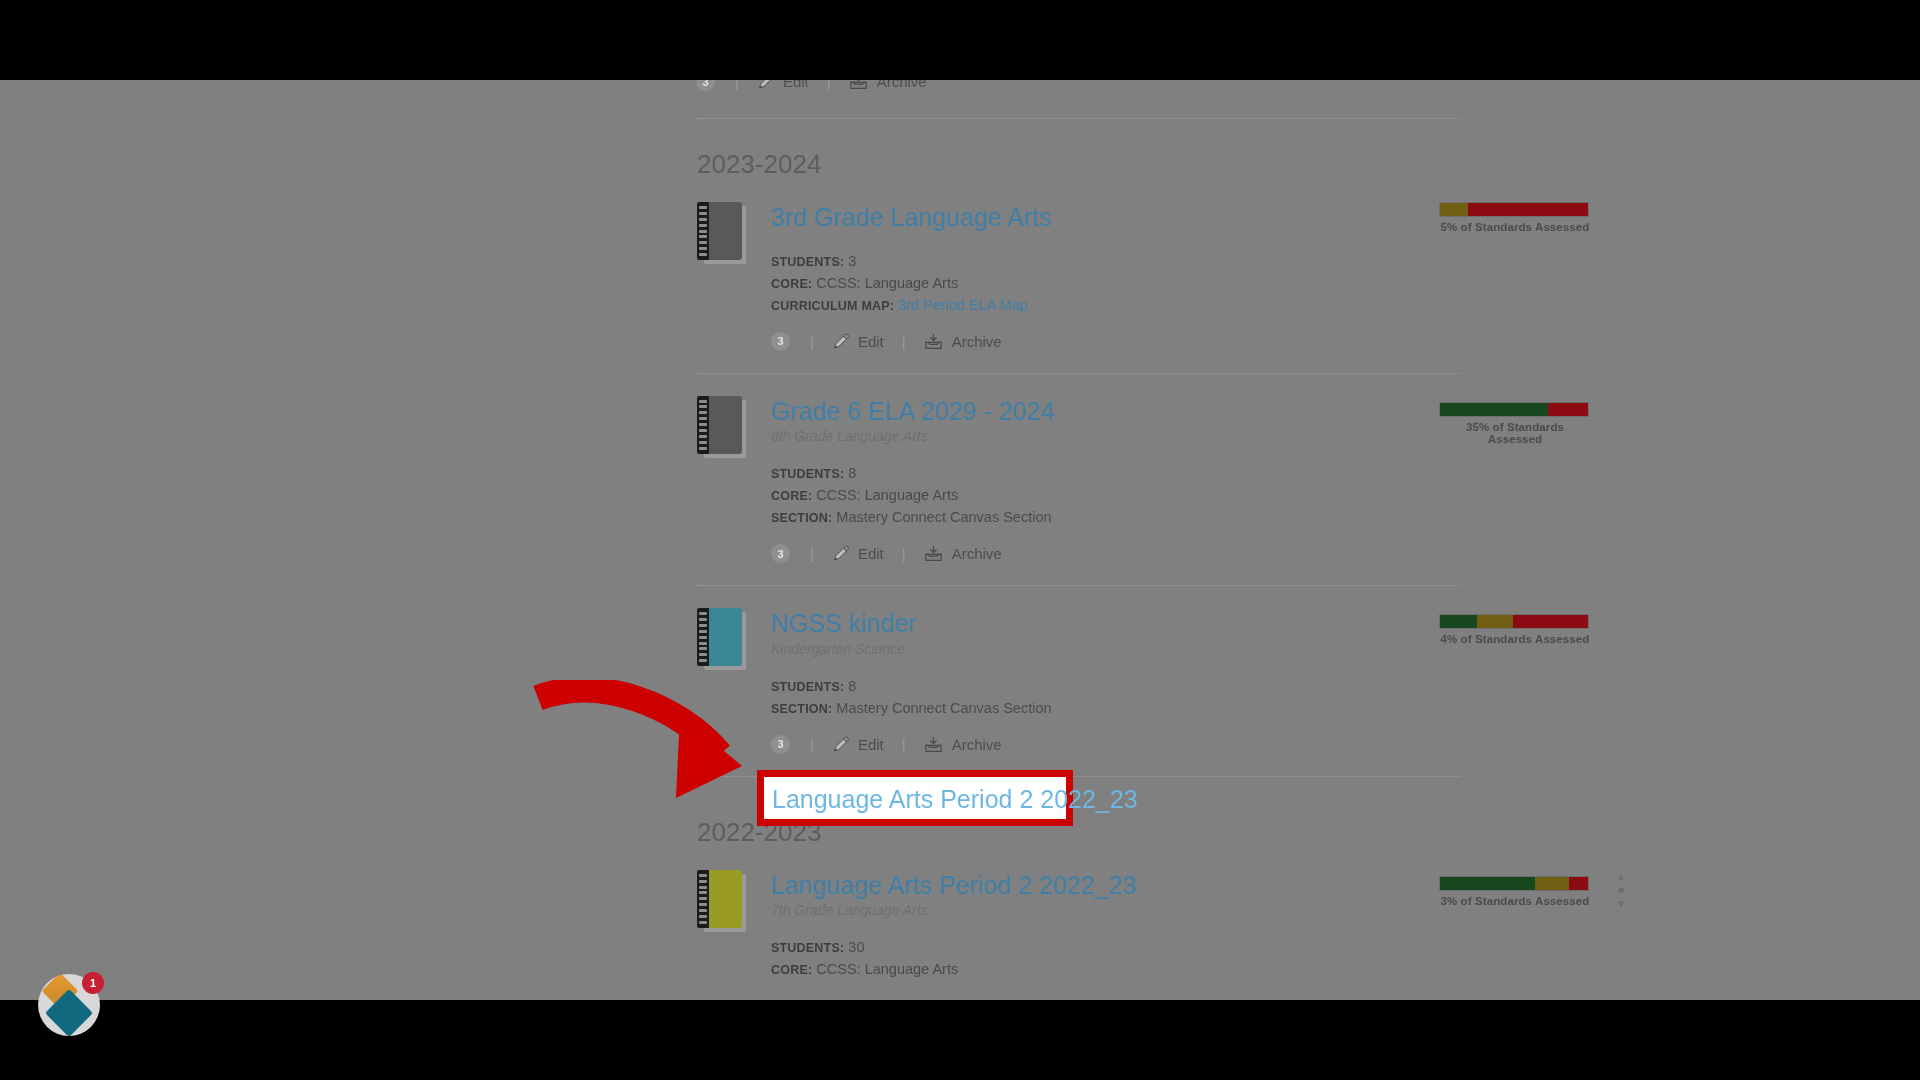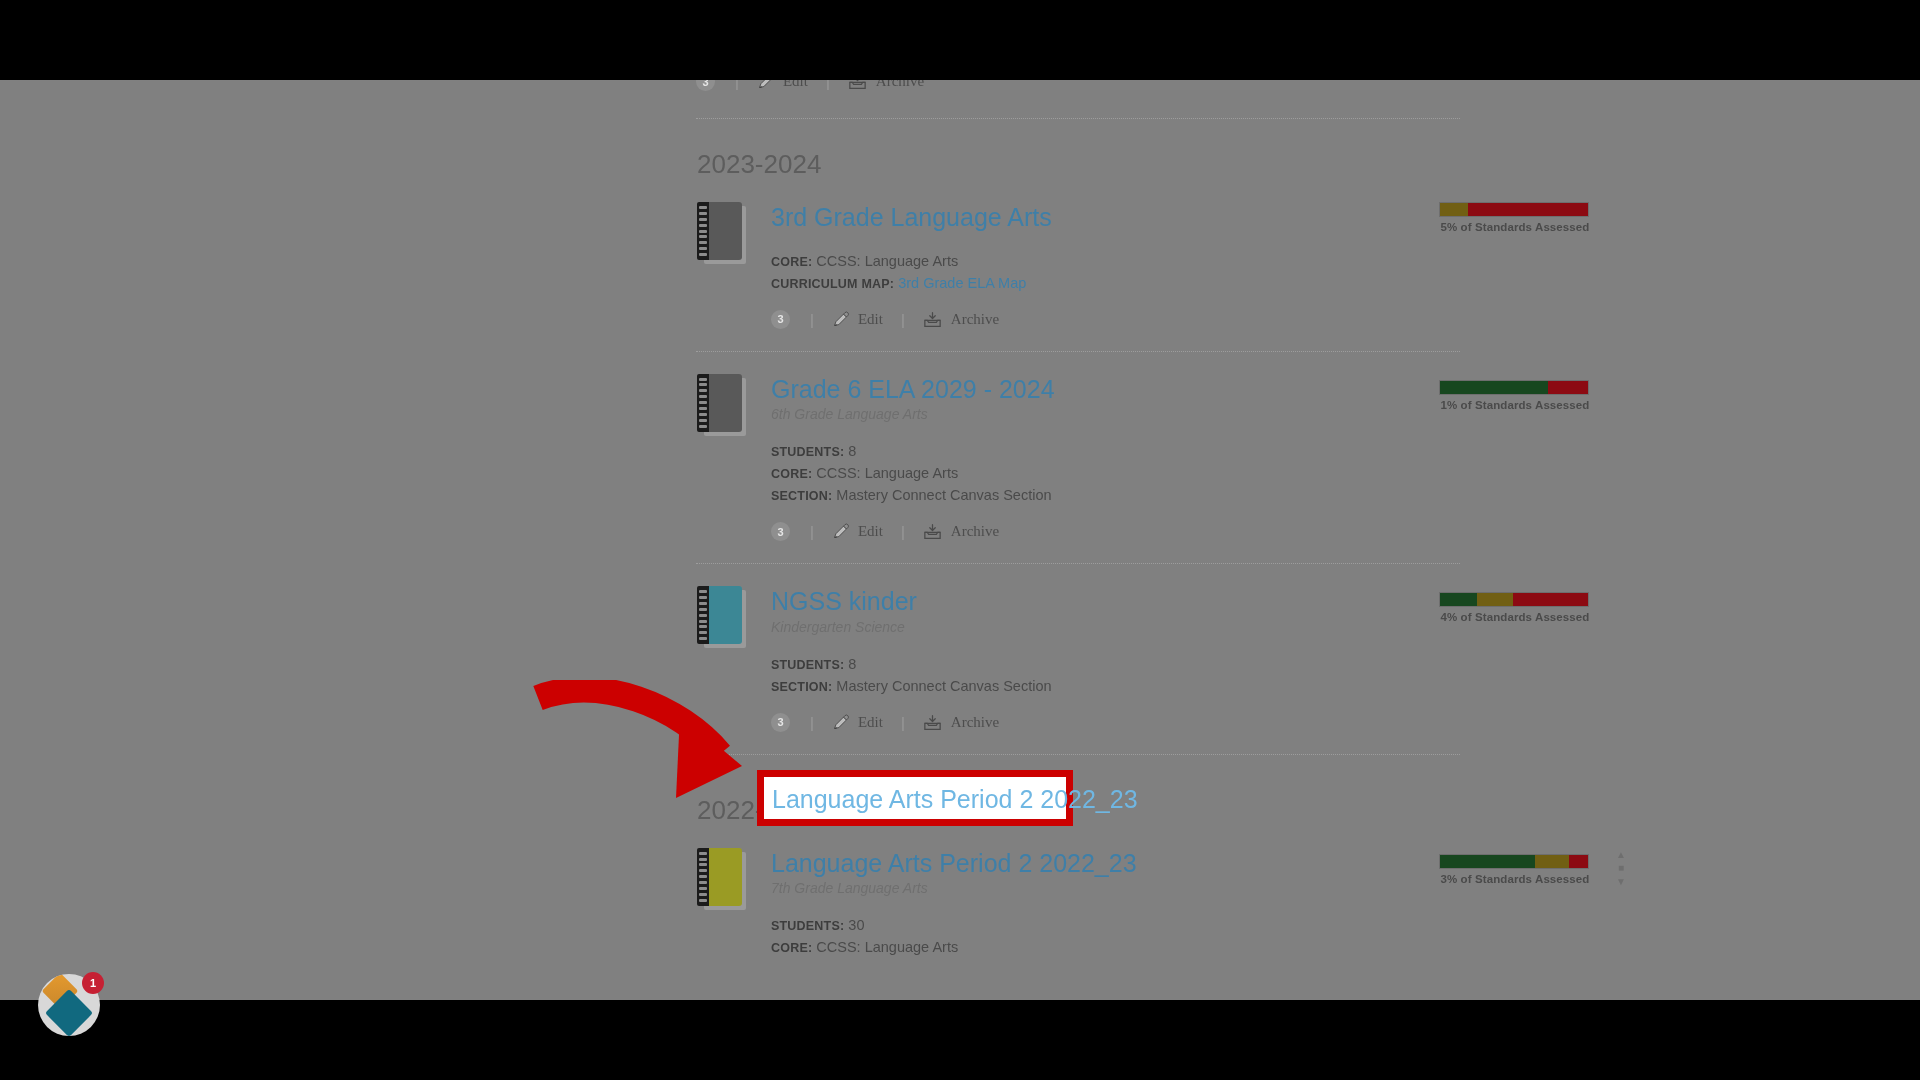--- a/index.html
+++ b/index.html
@@ -113,21 +113,21 @@
   .badge-count {
     width: 19px; height: 19px; border-radius: 50%;
     background: #8f8f8f; color: #e6e6e6;
     font-size: 11px; font-weight: bold;
     display: flex; align-items: center; justify-content: center;
     margin-right: 2px;
   }
   .sep { color: #9a9a9a; margin: 0 18px; font-size: 15px; }
   .act { display: flex; align-items: center; cursor: pointer; }
   .act svg { margin-right: 9px; display: block; }
-  .act span { line-height: 1; font-family: Liberation Serif, serif; }
+  .act span { line-height: 1; }
 
   .divider {
     height: 0; border-top: 1px dotted #9d9d9d;
     margin: 22px 0 0 0;
     width: 764px;
   }
 
   
   .progress-block {
     position: absolute;
@@ -264,22 +264,23 @@
                 <i></i>
                 <i></i>
                 <i></i>
                 <i></i>
                 <i></i>
                 <i></i>
                 <i></i>
               </span>
             </div>
             <div class="course-text"><a class="course-title">3rd Grade Language Arts</a><div class="meta">
+                <div class="meta-line"><span class="k">STUDENTS:</span> <span>3</span></div>
                 <div class="meta-line"><span class="k">CORE:</span> <span>CCSS: Language Arts</span></div>
-                <div class="meta-line"><span class="k">CURRICULUM MAP:</span> <a>3rd Grade ELA Map</a></div>
+                <div class="meta-line"><span class="k">CURRICULUM MAP:</span> <a>3rd Period ELA Map</a></div>
               </div><div class="actions">
                 <div class="badge-count">3</div>
                 <span class="sep">|</span>
                 <div class="act">
                   <svg width="17" height="17" viewBox="0 0 20 20">
                     <path d="M3 17 L4.6 12.6 L13.6 3.6 L17 7 L8 16 Z" fill="#bdbdbd" stroke="#4a4a4a" stroke-width="1.1" stroke-linejoin="round"></path>
                     <path d="M13.6 3.6 L15.2 2 A1.6 1.6 0 0 1 18.6 5.4 L17 7 Z" fill="#8f8f8f" stroke="#4a4a4a" stroke-width="1.1"></path>
                     <path d="M3 17 L5.6 16.2" stroke="#3a3a3a" stroke-width="1.2"></path>
                   </svg>
                   <span>Edit</span>
@@ -346,21 +347,21 @@
                   </svg>
                   <span>Archive</span>
                 </div>
               </div></div>
           </div>
           <div class="progress-block" style="top: 6px;">
             <div class="pbar">
               <i style="width: 73%; background: rgb(23, 71, 31);"></i>
               <i style="width: 27%; background: rgb(140, 10, 18);"></i>
             </div>
-            <div class="pcaption">1% of Standards Assessed</div>
+            <div class="pcaption">35% of Standards Assessed</div>
           </div>
           <div class="divider"></div>
         </div>
         <div class="course-row" style="margin-top: 22px;">
           <div class="course-main">
             <div class="notebook">
               <span class="nb-shadow"></span>
               <span class="nb-cover" style="background:#3c8795"></span>
               <span class="nb-spine"></span>
               <span class="nb-rings">

